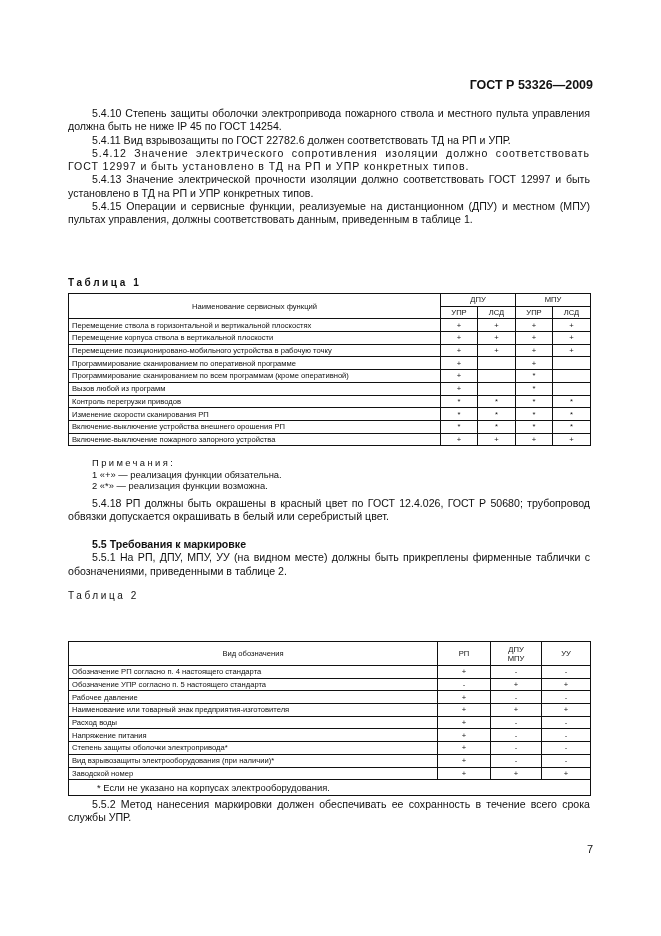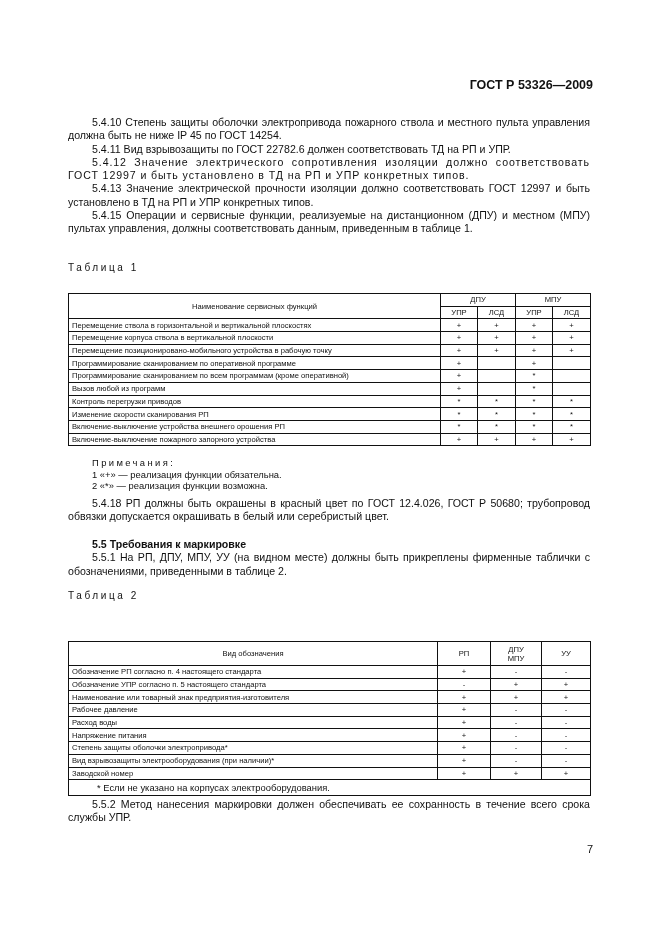--- a/index.html
+++ b/index.html
@@ -18,29 +18,29 @@
   .notes-title { letter-spacing: 2.4px; }
   .section-title { font-weight: bold; }
   .footnote-cell { font-size: 9.4px; padding-left: 28px !important; }
   .page-number { position: absolute; right: 68px; top: 843px; font-size: 11px; }
 </style>
 </head>
 <body>
 
 <div class="page-header">ГОСТ Р 53326—2009</div>
 
-<div class="text-block" style="top:116px;">
+<div class="text-block" style="top:107px;">
   <p class="para">5.4.10 Степень защиты оболочки электропривода пожарного ствола и местного пульта управления должна быть не ниже IP 45 по ГОСТ 14254.</p>
   <p class="para">5.4.11 Вид взрывозащиты по ГОСТ 22782.6 должен соответствовать ТД на РП и УПР.</p>
   <p class="para spaced">5.4.12 Значение электрического сопротивления изоляции должно соответствовать ГОСТ 12997 и быть установлено в ТД на РП и УПР конкретных типов.</p>
   <p class="para">5.4.13 Значение электрической прочности изоляции должно соответствовать ГОСТ 12997 и быть установлено в ТД на РП и УПР конкретных типов.</p>
   <p class="para">5.4.15 Операции и сервисные функции, реализуемые на дистанционном (ДПУ) и местном (МПУ) пультах управления, должны соответствовать данным, приведенным в таблице 1.</p>
 </div>
 
-<div class="table-caption" style="top:262px;">Таблица 1</div>
+<div class="table-caption" style="top:277px;font-weight:bold;">Таблица 1</div>
 
 <table class="doc" style="top:293px;">
   <colgroup>
     <col style="width:372px">
       <col style="width:37px">
       <col style="width:38px">
       <col style="width:37px">
       <col style="width:38px">
   </colgroup>
   <thead>
@@ -172,30 +172,30 @@
       <td class="sym">-</td>
       <td class="sym">-</td>
     </tr>
     <tr>
       <td>Обозначение УПР согласно п. 5 настоящего стандарта</td>
       <td class="sym">-</td>
       <td class="sym">+</td>
       <td class="sym">+</td>
     </tr>
     <tr>
+      <td>Рабочее давление</td>
+      <td class="sym">+</td>
+      <td class="sym">-</td>
+      <td class="sym">-</td>
+    </tr>
+    <tr>
       <td>Наименование или товарный знак предприятия-изготовителя</td>
       <td class="sym">+</td>
       <td class="sym">+</td>
       <td class="sym">+</td>
-    </tr>
-    <tr>
-      <td>Рабочее давление</td>
-      <td class="sym">+</td>
-      <td class="sym">-</td>
-      <td class="sym">-</td>
     </tr>
     <tr>
       <td>Расход воды</td>
       <td class="sym">+</td>
       <td class="sym">-</td>
       <td class="sym">-</td>
     </tr>
     <tr>
       <td>Напряжение питания</td>
       <td class="sym">+</td>

